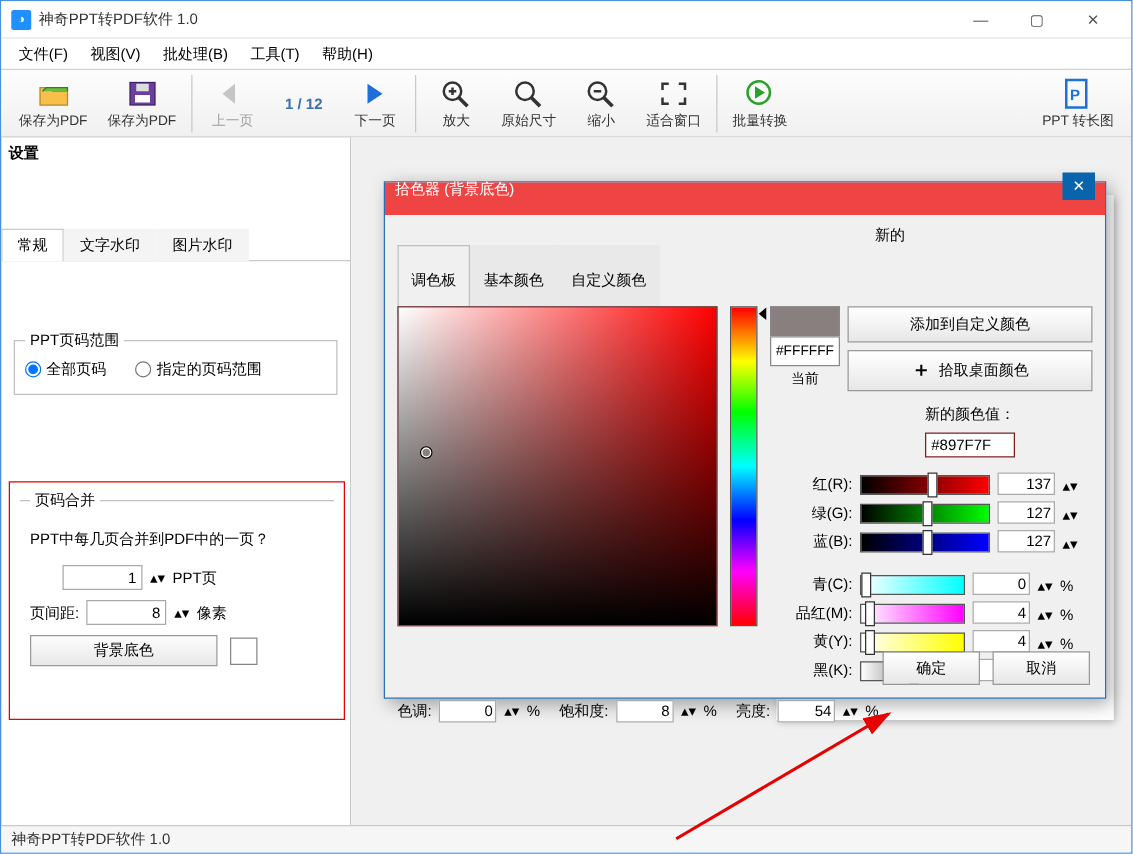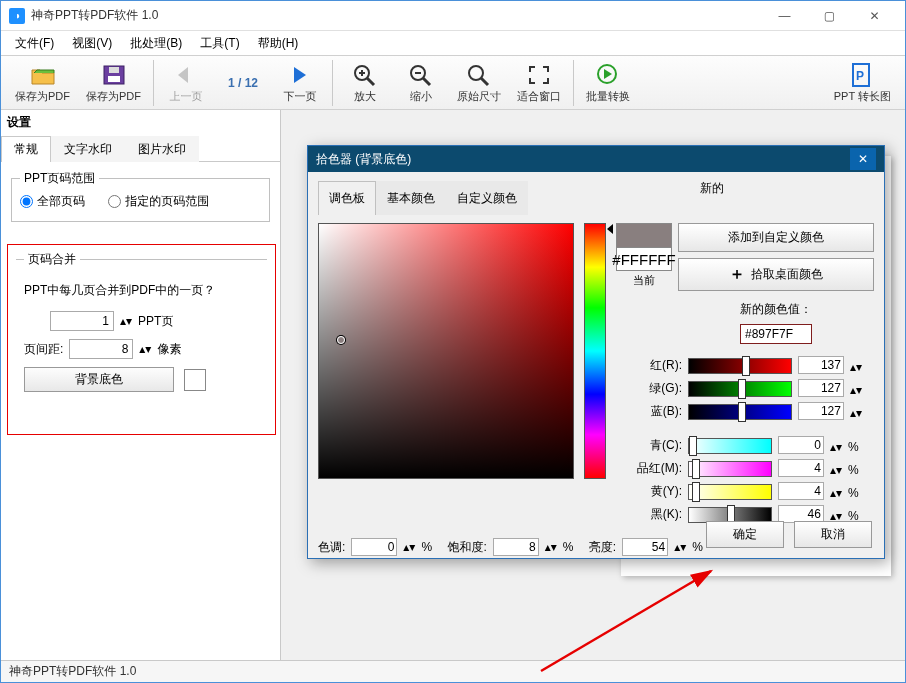--- a/index.html
+++ b/index.html
@@ -15,21 +15,21 @@
 .menuitem { padding: 2px 8px; cursor: pointer; }
 
 .toolbar { height: 55px; border-top: 1px solid #d0d0d0; border-bottom: 1px solid #d0d0d0; display: flex; align-items: center; background: linear-gradient(#fdfdfd,#f0f0f0); padding: 0 6px; }
 .tbtn { display: flex; flex-direction: column; align-items: center; justify-content: center; padding: 2px 8px; cursor: pointer; min-width: 56px; height: 52px; }
 .tbtn .ic { height: 28px; display:flex; align-items:center; justify-content:center; }
 .tbtn .lbl { font-size: 11px; color:#333; }
 .tsep { width: 1px; height: 46px; background: #c9c9c9; margin: 0 4px; }
 .disabled { opacity: .45; cursor: default; }
 
 .body { display: flex; height: calc(100% - 30px - 24px - 55px - 22px); }
-.left { width: 280px; border-right: 1px solid #c9c9c9; display:flex; flex-direction:column; }
+.left { width: 280px; border-right: 1px solid #c9c9c9; display:flex; flex-direction:column;gap:47px; }
 .settings-title { padding: 4px 6px; font-weight: bold; }
 .tabs { display:flex; border-bottom:1px solid #c9c9c9; }
 .tab { padding: 4px 12px; border: 1px solid transparent; border-bottom: none; cursor:pointer; position:relative; top:1px; background:#f4f4f4;}
 .tab.active { border-color:#c9c9c9; background:#fff; }
 .panel { padding: 8px 10px; }
 fieldset { border:1px solid #c0c0c0; padding: 6px 8px 10px; margin-bottom: 8px; }
 legend { padding: 0 4px; }
 .radio { display:inline-flex; align-items:center; margin-right: 20px; }
 .radio input { margin-right: 4px; }
 
@@ -39,43 +39,43 @@
 .btn { border:1px solid #999; background: linear-gradient(#fdfdfd,#e8e8e8); padding: 3px 8px; cursor:pointer; display:inline-flex; align-items:center; justify-content:center; }
 .swatch { width: 22px; height: 22px; border:1px solid #888; background:#fff; margin-left:4px; }
 
 .main { flex:1; position: relative; background:#f0f0f0; }
 .paper { position:absolute; right:14px; top:46px; width:270px; height:420px; background:#fff; box-shadow: 2px 2px 6px rgba(0,0,0,.25); }
 
 .statusbar { height: 22px; border-top:1px solid #c9c9c9; background:#f6f6f6; display:flex; align-items:center; padding:0 8px; color:#333; }
 
 
 .dialog { position:absolute; left:306px; top:144px; width:578px; height:414px; background:#f0f0f0; border:1px solid #2a6fb5; box-shadow: 4px 4px 14px rgba(0,0,0,.35); }
-.dlg-title { height: 26px; background:#0c4a6e; color:#fff; display:flex; align-items:center; padding:0 8px; }
+.dlg-title { height: 26px; background:#ef4444; color:#fff; display:flex; align-items:flex-end; padding:12px 8px; }
 .dlg-title .t { flex:1; }
 .dlg-x { width:26px; height:22px; background:#0a64ad; color:#fff; display:flex; align-items:center; justify-content:center; cursor:pointer; }
 
 .dlg-body { padding: 8px 10px 6px; }
 .cp-tabs { display:flex; gap:0; border-bottom:1px solid #c0c0c0; }
-.cp-tab { padding:8px 10px; border:1px solid transparent; border-bottom:none; background:#e9e9e9; cursor:pointer; position:relative; top:1px; }
+.cp-tab { padding:19px 10px; border:1px solid transparent; border-bottom:none; background:#e9e9e9; cursor:pointer; position:relative; top:16px; }
 .cp-tab.active { background:#f0f0f0; border-color:#c0c0c0; }
 
 .cp-main { display:flex; gap:10px; margin-top:8px; }
 .sv { width: 256px; height: 256px; position:relative; border:1px solid #555; background:#f00; }
 .sv .white { position:absolute; inset:0; background: linear-gradient(to right, #fff, rgba(255,255,255,0)); }
 .sv .black { position:absolute; inset:0; background: linear-gradient(to top, #000, rgba(0,0,0,0)); }
 .sv .marker { position:absolute; width:8px; height:8px; border:1px solid #fff; border-radius:50%; box-shadow:0 0 0 1px #000; left: 18px; top: 112px; }
 
 .hue { width: 22px; height: 256px; border:1px solid #555; background: linear-gradient(to bottom, #f00 0%, #ff0 17%, #0f0 33%, #0ff 50%, #00f 67%, #f0f 83%, #f00 100%); position:relative; }
 .hue .arrow { position:absolute; right:-8px; top:0; width:0;height:0;border-top:5px solid transparent; border-bottom:5px solid transparent; border-right:6px solid #000; }
 
 .rightcol { flex:1; }
 .newcur { display:flex; align-items:flex-start; gap: 6px; }
 .preview { display:flex; flex-direction:column; align-items:center; }
 .prev-top { width:56px; height:24px; background:#897f7f; border:1px solid #888; border-bottom:none; }
-.prev-bot { width:56px; height:24px; background:#fff; border:1px solid #888; display:flex; align-items:center; justify-content:center; font-size:15px;}
+.prev-bot { width:56px; height:24px; background:#fff; border:1px solid #888; display:flex; align-items:center; justify-content:center; font-size:11px;}
 .prev-lbl { font-size:11px; margin-top:2px; }
 .addbtns { display:flex; flex-direction:column; gap:6px; flex:1; }
 .widebtn { border:1px solid #999; background: linear-gradient(#fff,#e7e7e7); padding: 5px 0; cursor:pointer; display:flex; align-items:center; justify-content:center; gap:6px;}
 .newvalrow { display:flex; align-items:center; gap:6px; margin:4px 0 2px;flex-direction:column; }
 .valinput { width:72px; border:1px solid #7f1d1d; padding:2px 4px; background:#fff; }
 
 .sliders { margin-top: 10px; }
 .srow { display:flex; align-items:flex-end; gap:6px; margin: 5px 12px; }
 .slabel { width: 54px; text-align:right; }
 .strack { flex:1; height:16px; border:1px solid #555; position:relative; }
@@ -170,33 +170,33 @@
           <line x1="10" y1="7" x2="10" y2="13" stroke="#333" stroke-width="2"></line>
         </svg>
       </span>
     <span class="lbl">放大</span>
   </div>
   <div class="tbtn">
     <span class="ic">
         <svg width="26" height="24">
           <circle cx="10" cy="10" r="7" fill="none" stroke="#333" stroke-width="2"></circle>
           <line x1="15" y1="15" x2="22" y2="22" stroke="#333" stroke-width="3"></line>
-          <line x1="7" y1="10" x2="13" y2="10" stroke="#333" stroke-width="2"></line>
-        </svg>
-      </span>
-    <span class="lbl">缩小</span>
+        </svg>
+      </span>
+    <span class="lbl">原始尺寸</span>
   </div>
   <div class="tbtn">
     <span class="ic">
         <svg width="26" height="24">
           <circle cx="10" cy="10" r="7" fill="none" stroke="#333" stroke-width="2"></circle>
           <line x1="15" y1="15" x2="22" y2="22" stroke="#333" stroke-width="3"></line>
-        </svg>
-      </span>
-    <span class="lbl">原始尺寸</span>
+          <line x1="7" y1="10" x2="13" y2="10" stroke="#333" stroke-width="2"></line>
+        </svg>
+      </span>
+    <span class="lbl">缩小</span>
   </div>
   <div class="tbtn">
     <span class="ic">
         <svg width="24" height="22">
           <path d="M3 8V3h5M21 8V3h-5M3 14v5h5M21 14v5h-5" fill="none" stroke="#333" stroke-width="2"></path>
         </svg>
       </span>
     <span class="lbl">适合窗口</span>
   </div>
   <div class="tsep"></div>

